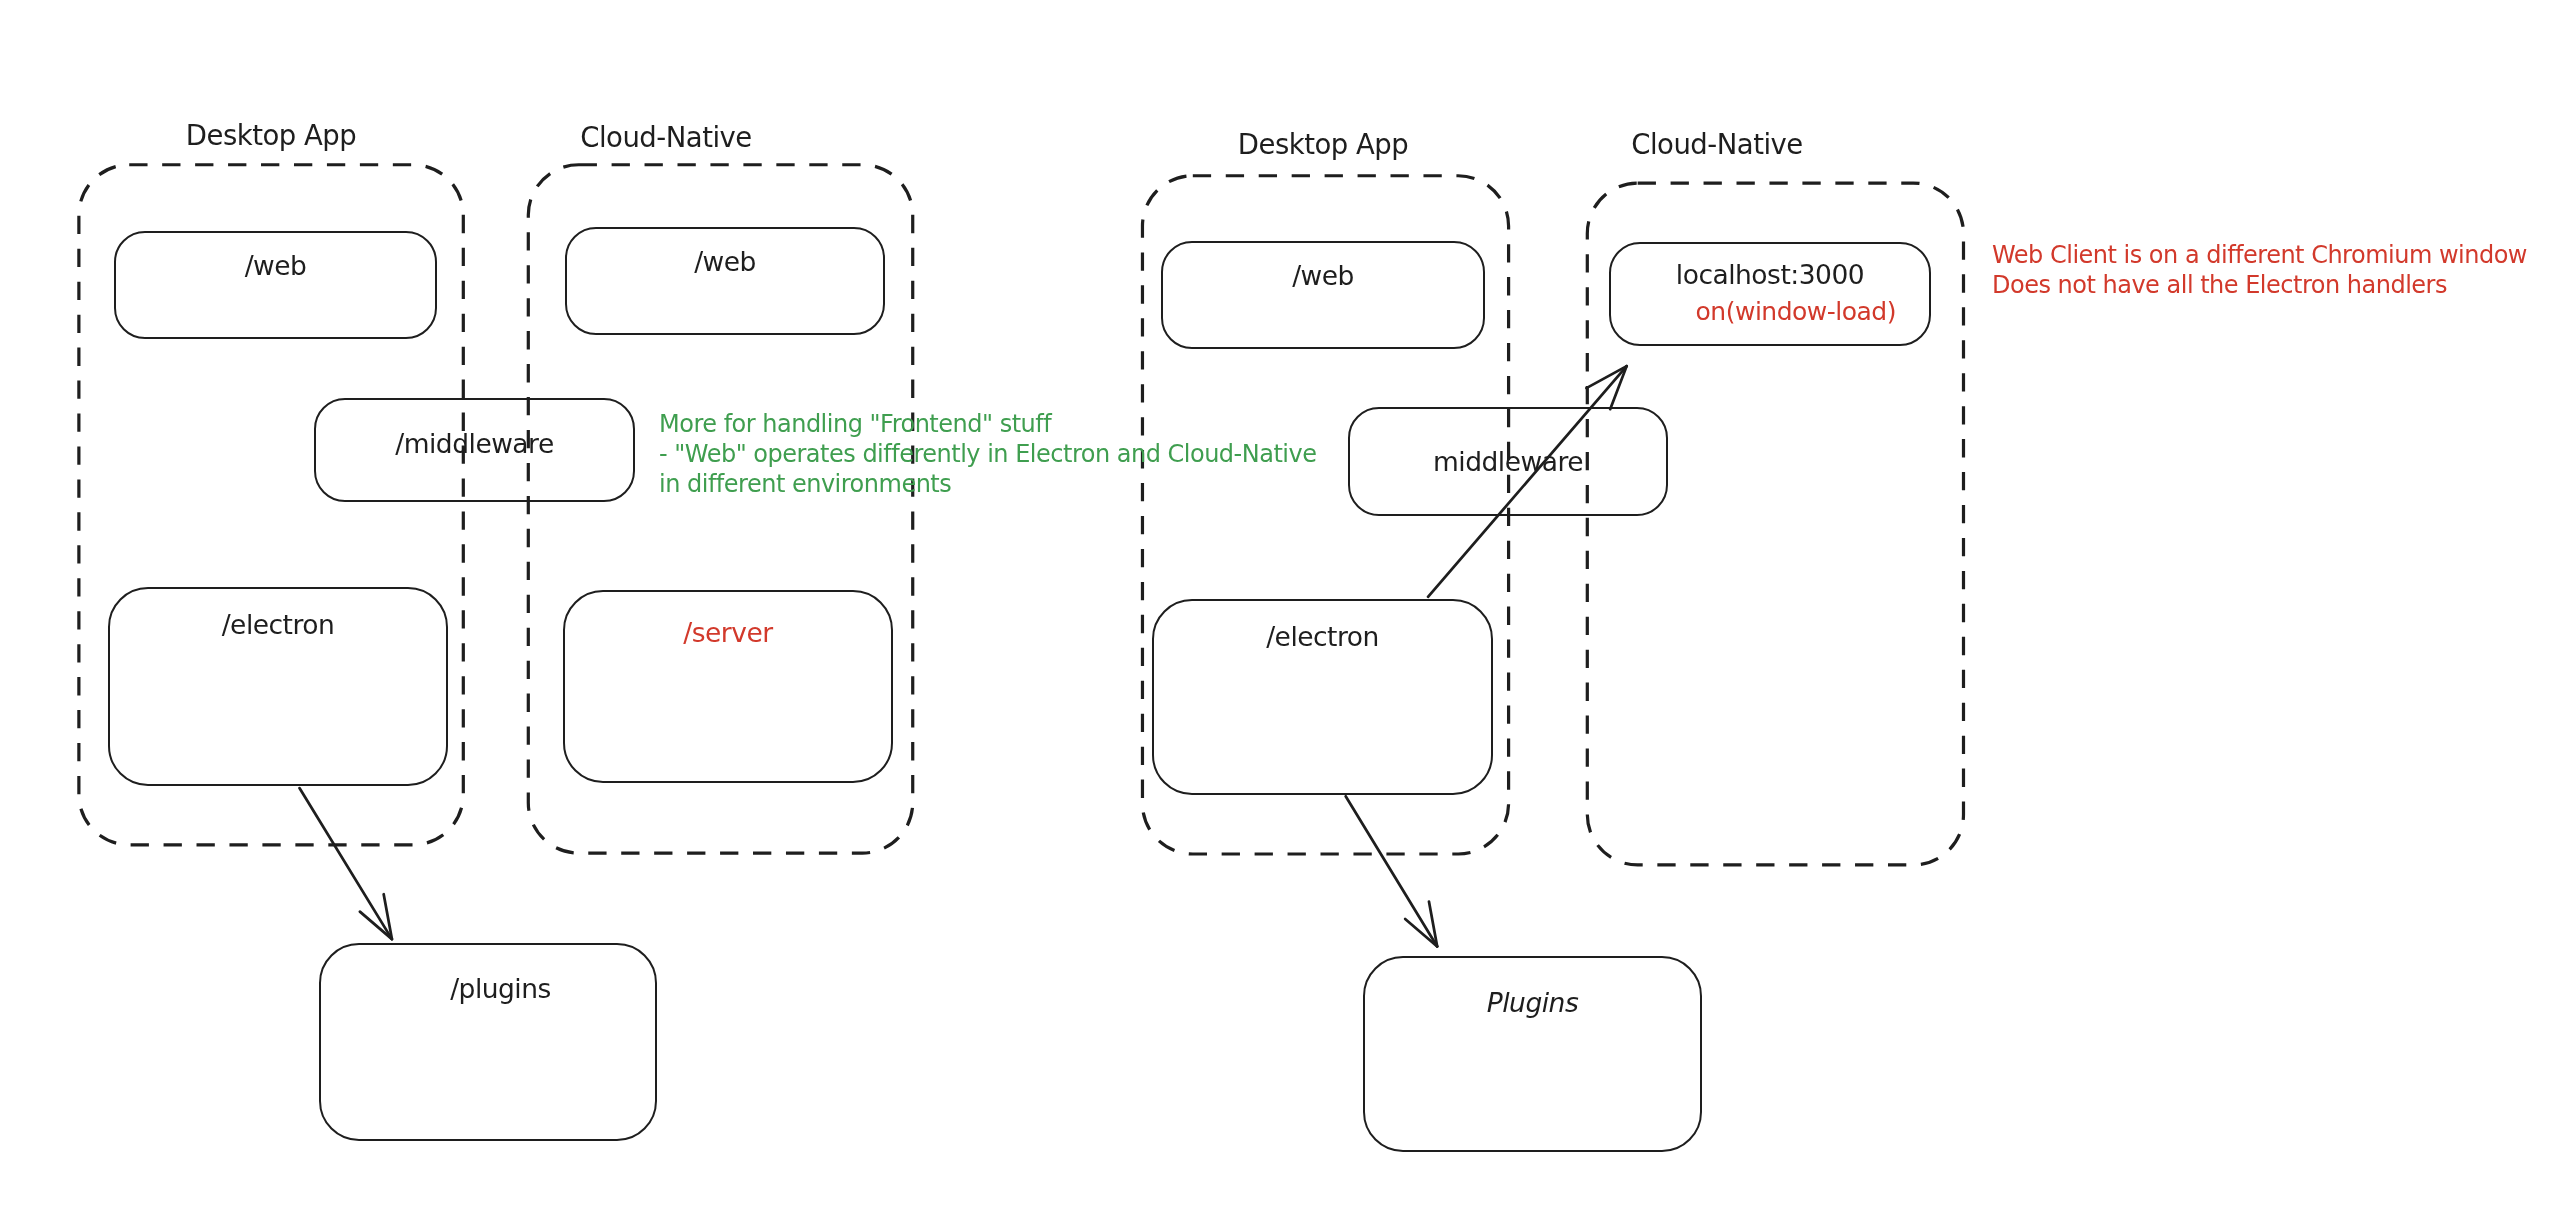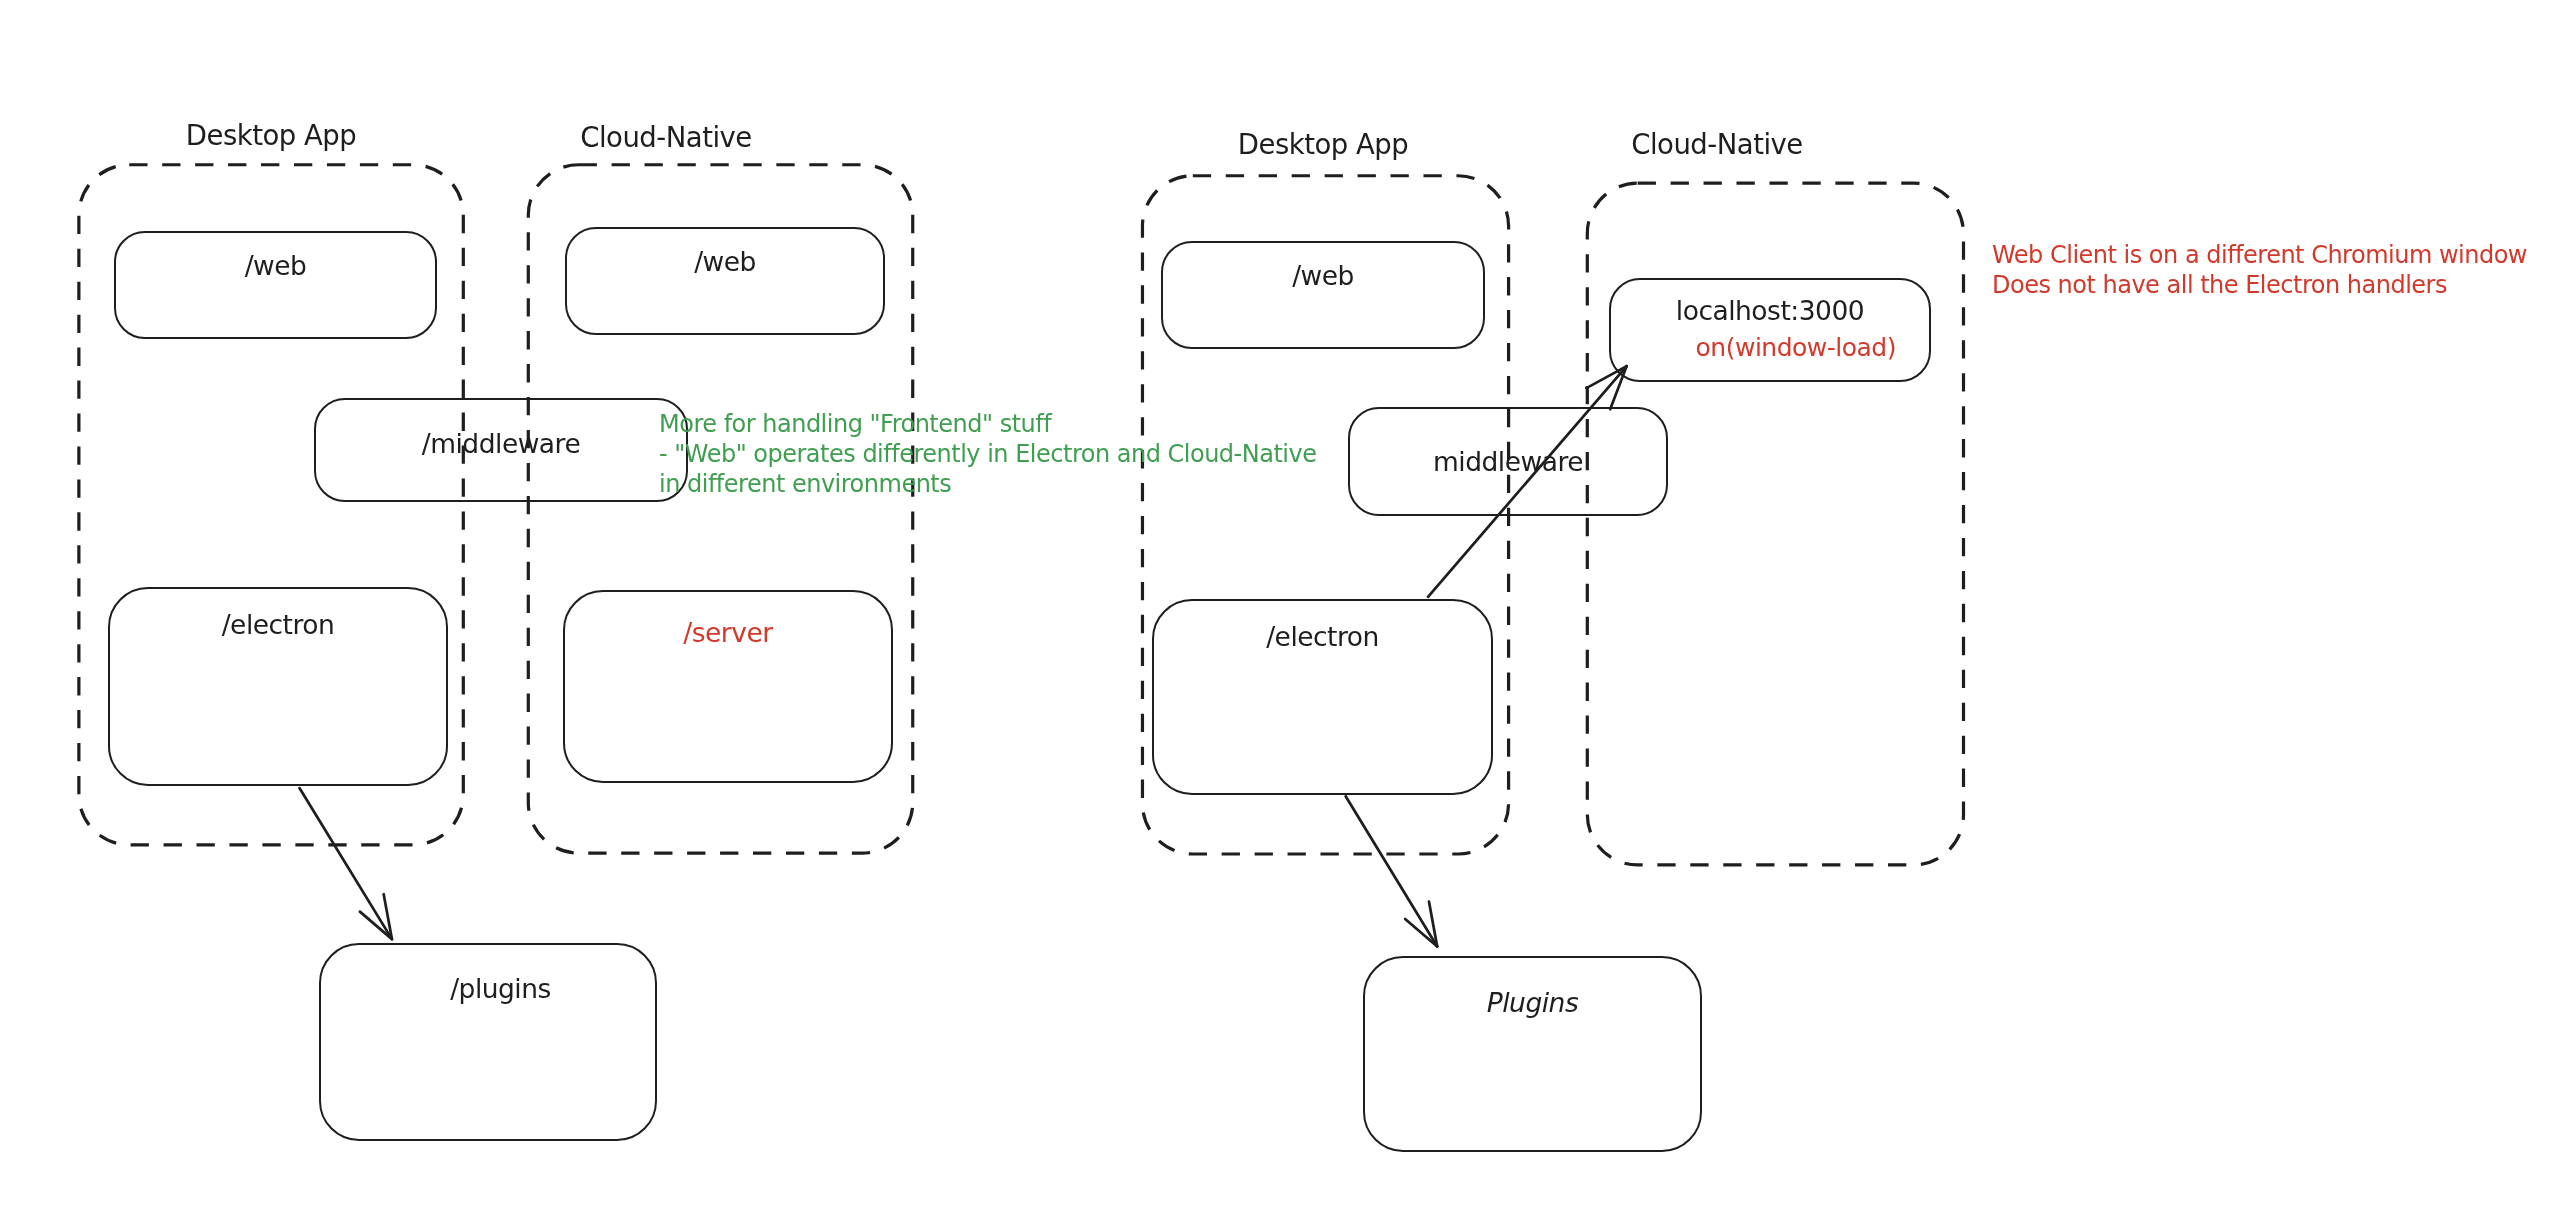--- a/index.html
+++ b/index.html
@@ -89,41 +89,41 @@
   <div class="diagram-label" style="left:1717px; top:128px;">Cloud-Native</div>
 
   <div class="box" style="left:114px; top:231px; width:323px; height:108px;">
     <span class="box-label" style="margin-top:16.5px;">/web</span>
   </div>
 
   <div class="box" style="left:565px; top:227px; width:320px; height:108px;">
     <span class="box-label" style="margin-top:16.5px;">/web</span>
   </div>
 
-  <div class="box" style="left:314px; top:398px; width:374px; height:104px;">
+  <div class="box" style="left:314px; top:398px; width:321px; height:104px;">
     <span class="box-label" style="margin-top:28px;">/middleware</span>
   </div>
 
   <div class="box tall" style="left:108px; top:587px; width:340px; height:199px;">
     <span class="box-label" style="margin-top:20px;">/electron</span>
   </div>
 
   <div class="box tall" style="left:563px; top:590px; width:330px; height:193px;">
     <span class="box-label red-text" style="margin-top:25px;">/server</span>
   </div>
 
   <div class="box tall" style="left:319px; top:943px; width:338px; height:198px;">
     <span class="box-label" style="margin-top:28px;margin-left:25px;">/plugins</span>
   </div>
 
   <div class="box" style="left:1161px; top:241px; width:324px; height:108px;">
     <span class="box-label" style="margin-top:16.5px;">/web</span>
   </div>
 
-  <div class="box" style="left:1609px; top:242px; width:322px; height:104px;margin-top:36px;">
+  <div class="box" style="left:1609px; top:242px; width:322px; height:104px;">
     <span class="box-label" style="margin-top:14.6px;">localhost:3000</span>
     <span class="sub-label">on(window-load)</span>
   </div>
 
   <div class="box" style="left:1348px; top:407px; width:320px; height:109px;">
     <span class="box-label" style="margin-top:37px;text-align:center;">middleware</span>
   </div>
 
   <div class="box tall" style="left:1152px; top:599px; width:341px; height:196px;">
     <span class="box-label" style="margin-top:20px;">/electron</span>

